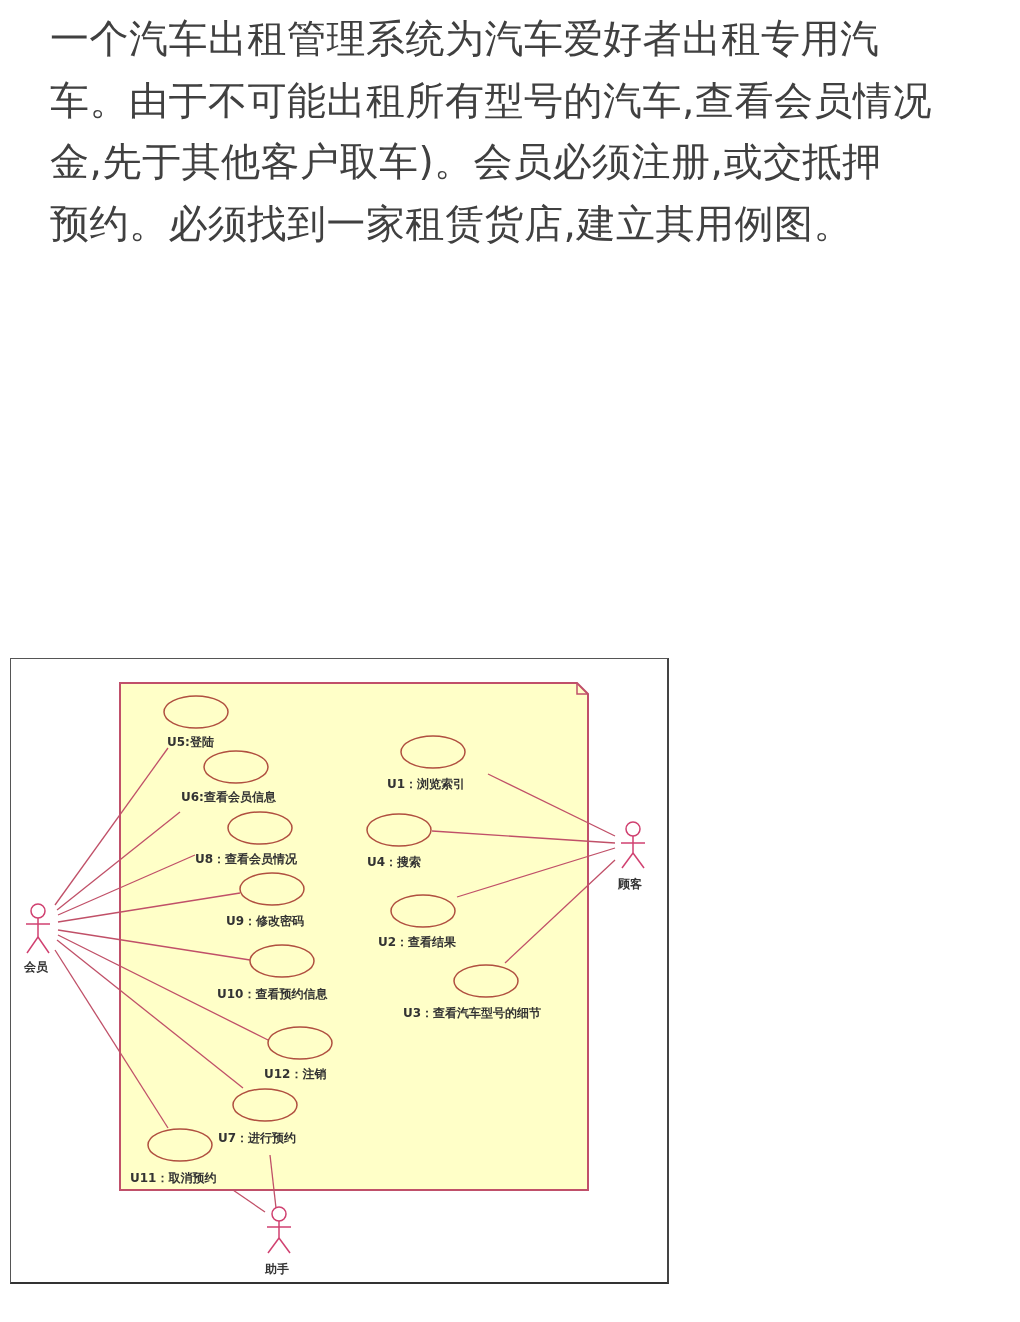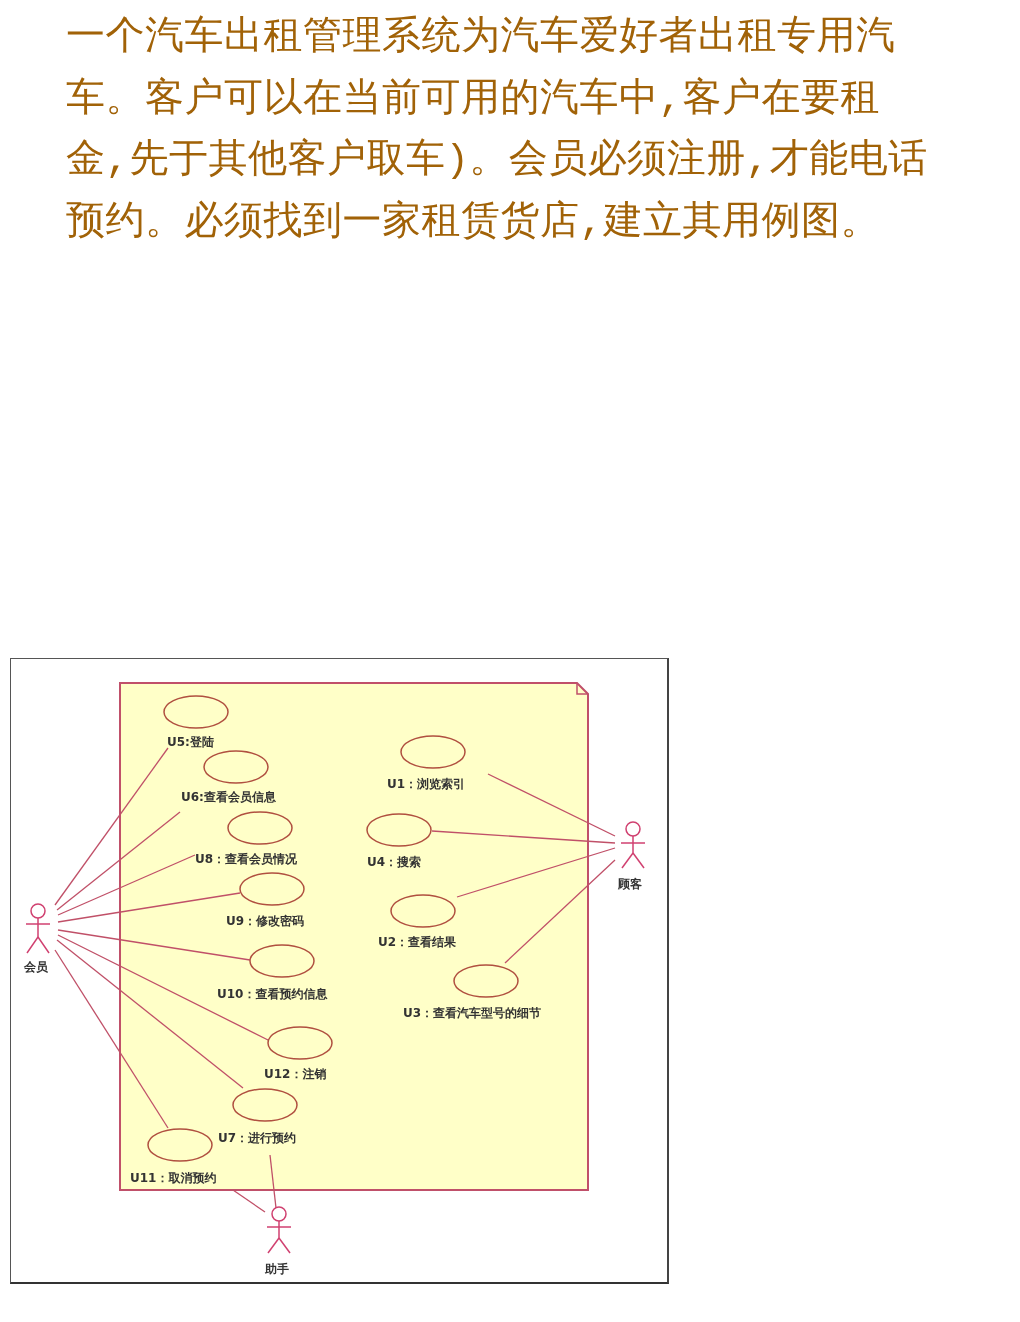--- a/index.html
+++ b/index.html
@@ -1,37 +1,37 @@
 <!DOCTYPE html>
 <html><head>
 <meta charset="utf-8">
 <style>
   html, body { margin: 0; padding: 0; background: #ffffff; }
   body { width: 1020px; height: 1322px; position: relative; overflow: hidden;
          font-family: "DejaVu Sans", "Liberation Sans", sans-serif; }
   .question {
-    position: absolute; left: 66px; top: 8px; width: 910px;
-    font-size: 39px; line-height: 61.5px; color: #a16207; letter-spacing: 0.5px; font-family: Liberation Mono, monospace;
+    position: absolute; left: 50px; top: 8px; width: 910px;
+    font-size: 39px; line-height: 61.5px; color: #404040; letter-spacing: 0.5px;
   }
   .question .line { display: block; white-space: nowrap; }
   .diagram-frame {
     position: absolute; left: 10px; top: 658px; width: 656px; height: 623px;
     border: 1px solid #555; border-bottom: 2px solid #333; border-right: 2px solid #444;
     background: #ffffff;
   }
   svg.uml { position: absolute; left: 0; top: 0; }
   .lbl { font-family: "DejaVu Sans", sans-serif; font-size: 12px; fill: #333333; font-weight: bold; }
 </style>
 </head>
 <body>
 
 <div class="question">
   <span class="line">一个汽车出租管理系统为汽车爱好者出租专用汽</span>
-  <span class="line">车。客户可以在当前可用的汽车中,客户在要租</span>
-  <span class="line">金,先于其他客户取车)。会员必须注册,才能电话</span>
+  <span class="line">车。由于不可能出租所有型号的汽车,查看会员情况</span>
+  <span class="line">金,先于其他客户取车)。会员必须注册,或交抵押</span>
   <span class="line">预约。必须找到一家租赁货店,建立其用例图。</span>
 </div>
 
 <div class="diagram-frame"></div>
 
 <svg class="uml" width="1020" height="1322" viewBox="0 0 1020 1322">
 
   <g>
     <path d="M120,683 L577,683 L588,694 L588,1190 L120,1190 Z" fill="#ffffc8" stroke="#c0506a" stroke-width="2"></path>
     <path d="M577,683 L577,694 L588,694" fill="none" stroke="#c0506a" stroke-width="1.5"></path>

